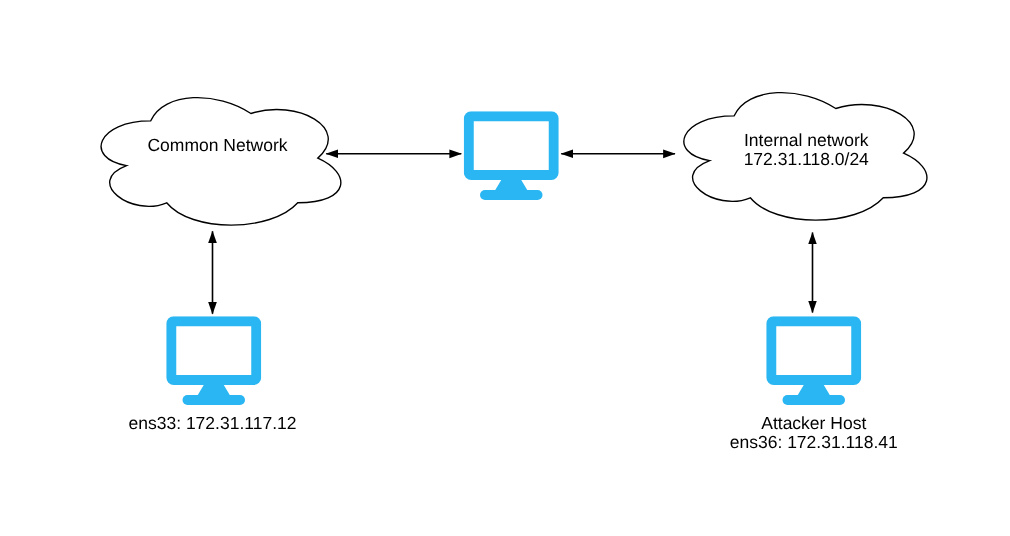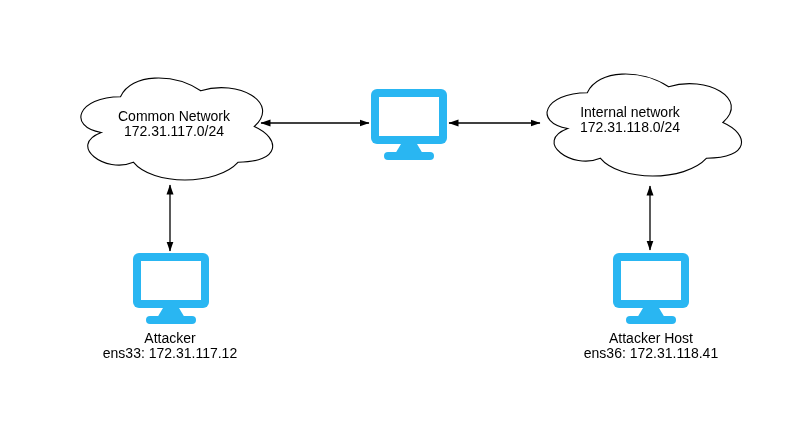--- a/index.html
+++ b/index.html
@@ -53,48 +53,46 @@
     <g>
       <line class="link-line" x1="650" y1="186" x2="650" y2="250" marker-start="url(#ah)" marker-end="url(#ah)"></line>
     </g>
   </svg>
 
   <svg class="shape" style="left:66px;top:66px;width:216px;height:121px" viewBox="-1 -1 218 123" preserveAspectRatio="none">
     <path class="cloud-path" d="M 54,30.25 C 10.8,30.25 0,60.5 34.56,66.55 C 0,79.86 38.88,108.9 66.96,96.8 C 86.4,121 151.2,121 172.8,96.8 C 216,96.8 216,72.6 189,60.5 C 216,36.3 172.8,12.1 135,24.2 C 108,6.05 64.8,6.05 54,30.25 Z"></path>
   </svg>
   <div class="label" style="left:64px;top:109px;width:220px">
     <div>Common Network</div>
-    <div>172.31.117.0/24</div>
   </div>
 
   <svg class="shape" style="left:532px;top:62px;width:219px;height:121px" viewBox="-1 -1 218 123" preserveAspectRatio="none">
     <path class="cloud-path" d="M 54,30.25 C 10.8,30.25 0,60.5 34.56,66.55 C 0,79.86 38.88,108.9 66.96,96.8 C 86.4,121 151.2,121 172.8,96.8 C 216,96.8 216,72.6 189,60.5 C 216,36.3 172.8,12.1 135,24.2 C 108,6.05 64.8,6.05 54,30.25 Z"></path>
   </svg>
-  <div class="label" style="left:520px;top:105px;width:220px">
+  <div class="label" style="left:535px;top:105px;width:220px">
     <div>Internal network</div>
     <div>172.31.118.0/24</div>
   </div>
 
   <svg class="shape" style="left:371px;top:89px;width:76px;height:71px" viewBox="0 0 76 71">
     <rect class="mon-body" x="0" y="0" width="76" height="55" rx="6"></rect>
     <rect class="mon-screen" x="8" y="8" width="60" height="39"></rect>
     <path class="mon-body" d="M30,55 L46,55 L52,65 L24,65 Z"></path>
     <rect class="mon-body" x="13" y="63" width="50" height="8" rx="4"></rect>
   </svg>
   <div class="label" style="left:309px;top:165px;width:200px">
   </div>
 
   <svg class="shape" style="left:133px;top:253px;width:76px;height:71px" viewBox="0 0 76 71">
     <rect class="mon-body" x="0" y="0" width="76" height="55" rx="6"></rect>
     <rect class="mon-screen" x="8" y="8" width="60" height="39"></rect>
     <path class="mon-body" d="M30,55 L46,55 L52,65 L24,65 Z"></path>
     <rect class="mon-body" x="13" y="63" width="50" height="8" rx="4"></rect>
   </svg>
   <div class="label" style="left:70px;top:331px;width:200px">
-    <div>Attacker</div>
     <div>ens33: 172.31.117.12</div>
   </div>
 
   <svg class="shape" style="left:613px;top:253px;width:76px;height:71px" viewBox="0 0 76 71">
     <rect class="mon-body" x="0" y="0" width="76" height="55" rx="6"></rect>
     <rect class="mon-screen" x="8" y="8" width="60" height="39"></rect>
     <path class="mon-body" d="M30,55 L46,55 L52,65 L24,65 Z"></path>
     <rect class="mon-body" x="13" y="63" width="50" height="8" rx="4"></rect>
   </svg>
   <div class="label" style="left:551px;top:331px;width:200px">

